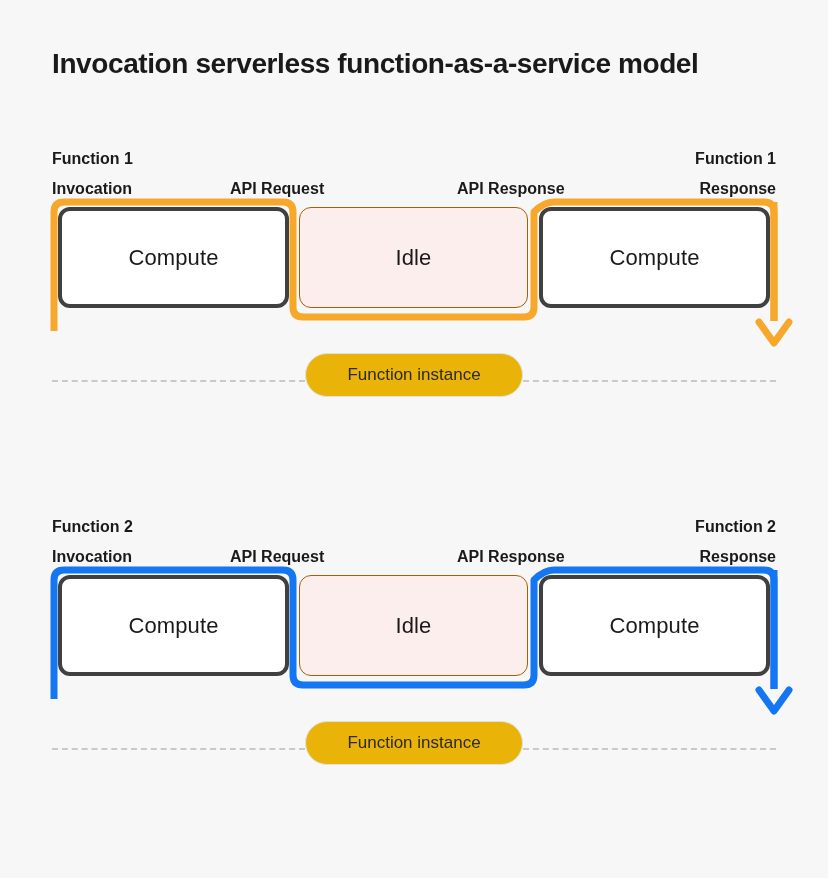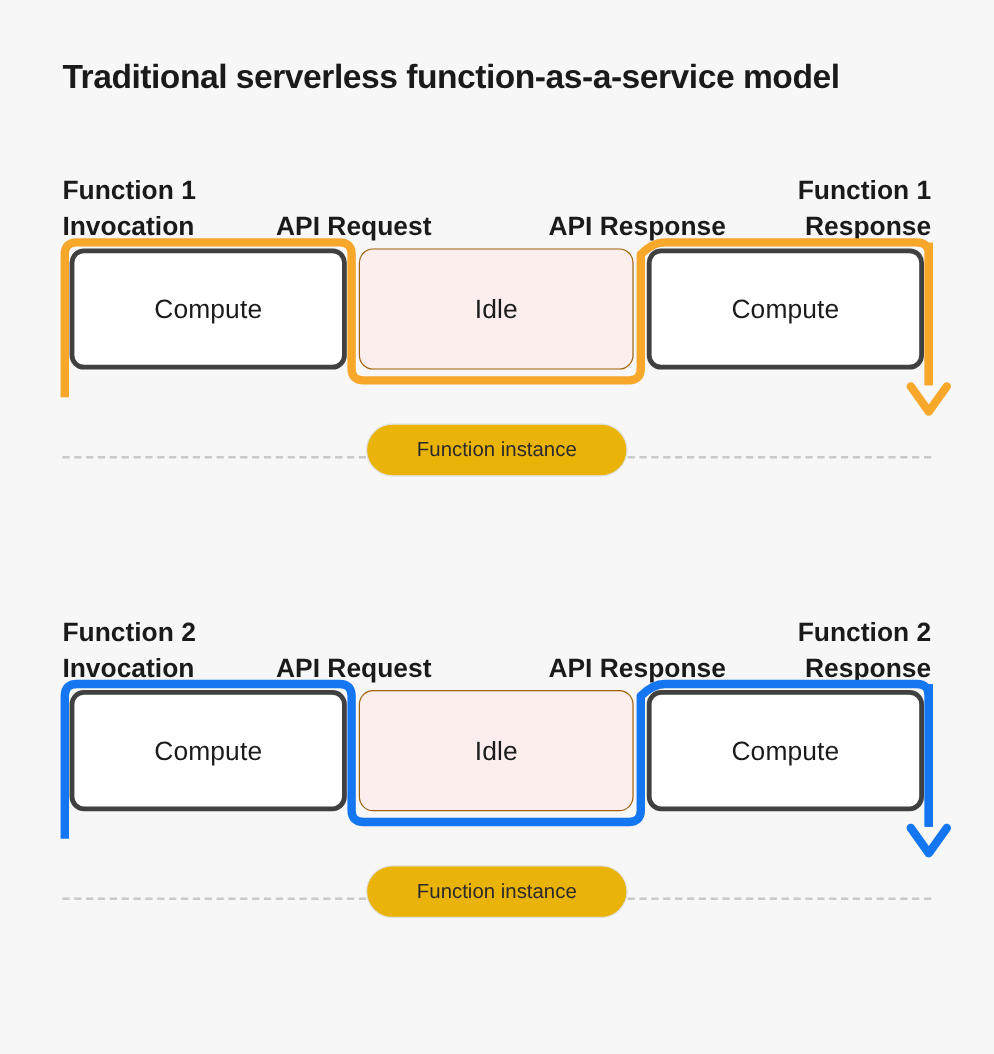--- a/index.html
+++ b/index.html
@@ -45,21 +45,21 @@
   .section-blue   { top: 502px; }
 
   
   .labels {
     position: relative;
     height: 62px;
   }
   .label {
     position: absolute;
     top: 10px;
-    font-size: 22px;
+    font-size: 16px;
     font-weight: bold;
     color: #1A1A1A;
     line-height: 30px;
     white-space: pre-line;
   }
   .label-invocation { left: 52px;  text-align: left; }
   .label-api-req    { left: 230px; top: 40px; }
   .label-api-res    { left: 457px; top: 40px; }
   .label-response   { right: 52px; text-align: right; }
 
@@ -137,21 +137,21 @@
     justify-content: center;
     font-size: 17px;
     color: #2B2B2B;
   }
 </style>
 </head>
 <body>
 
 <div class="page">
 
-  <div class="title">Traditional serverless function-as-a-service model</div>
+  <div class="title">Invocation serverless function-as-a-service model</div>
 
   <div class="section section-orange">
 
     <div class="labels">
       <div class="label label-invocation">Function 1
 Invocation</div>
       <div class="label label-api-req">API Request</div>
       <div class="label label-api-res">API Response</div>
       <div class="label label-response">Function 1
 Response</div>

